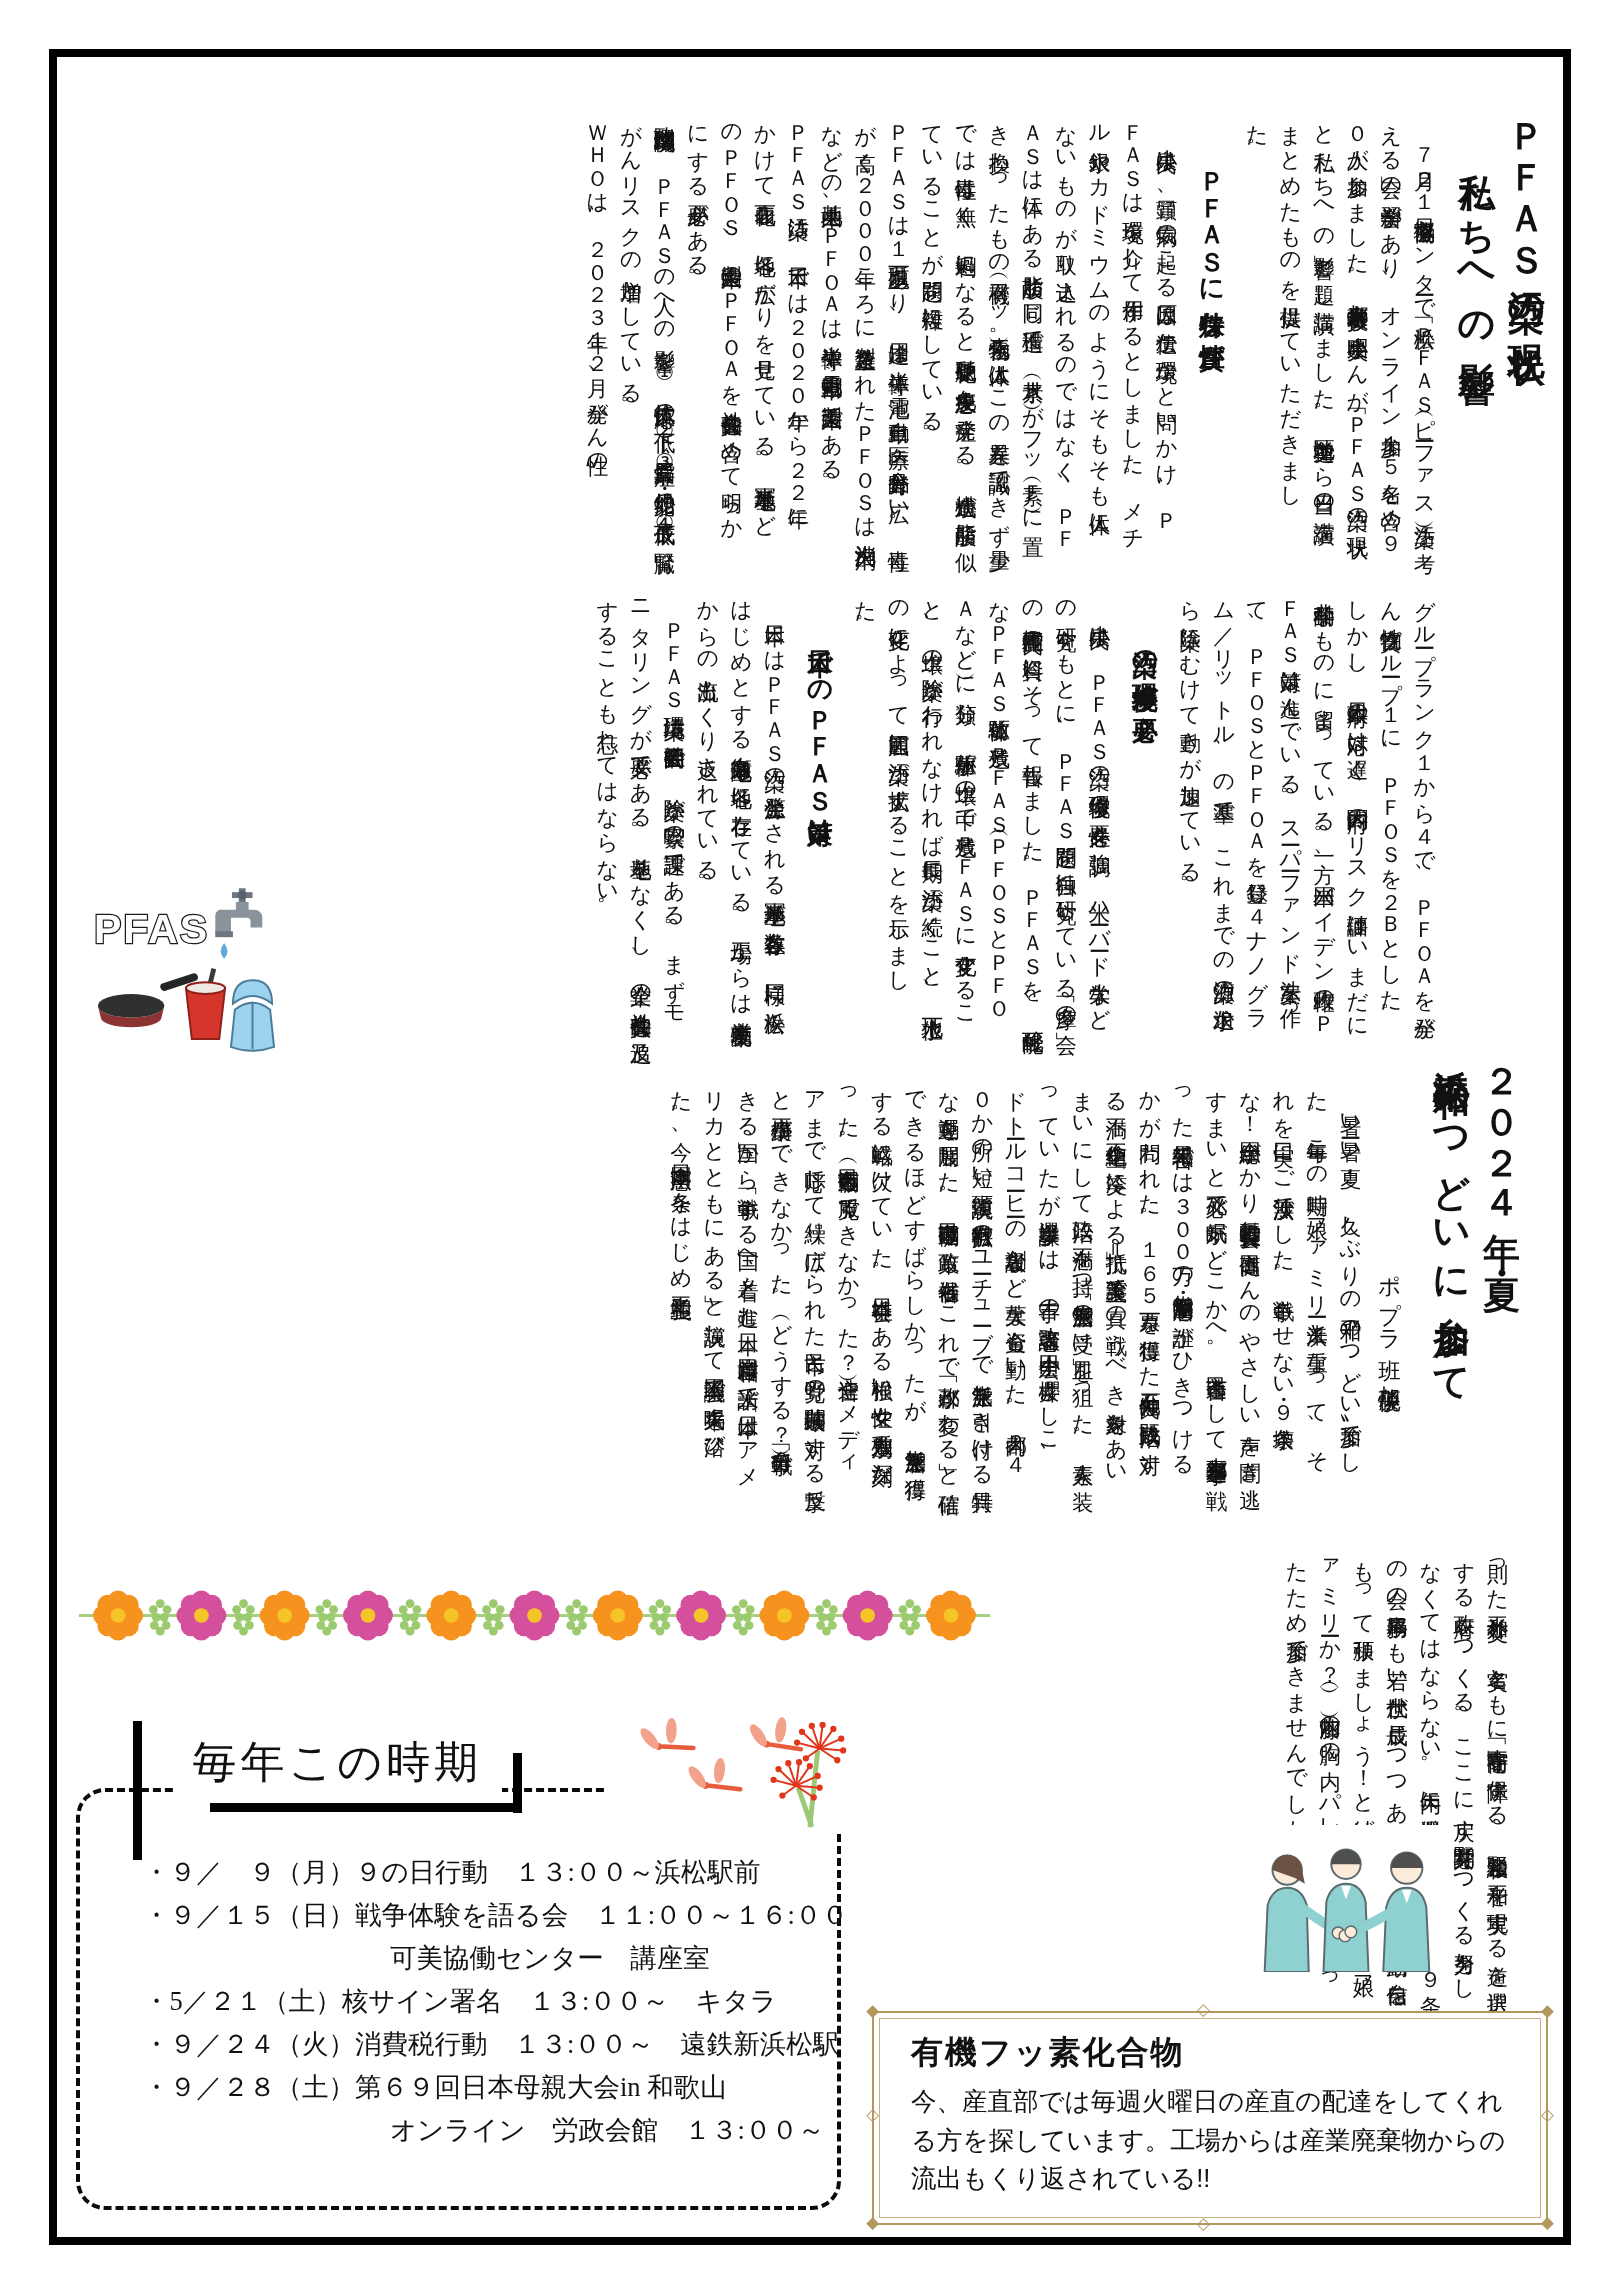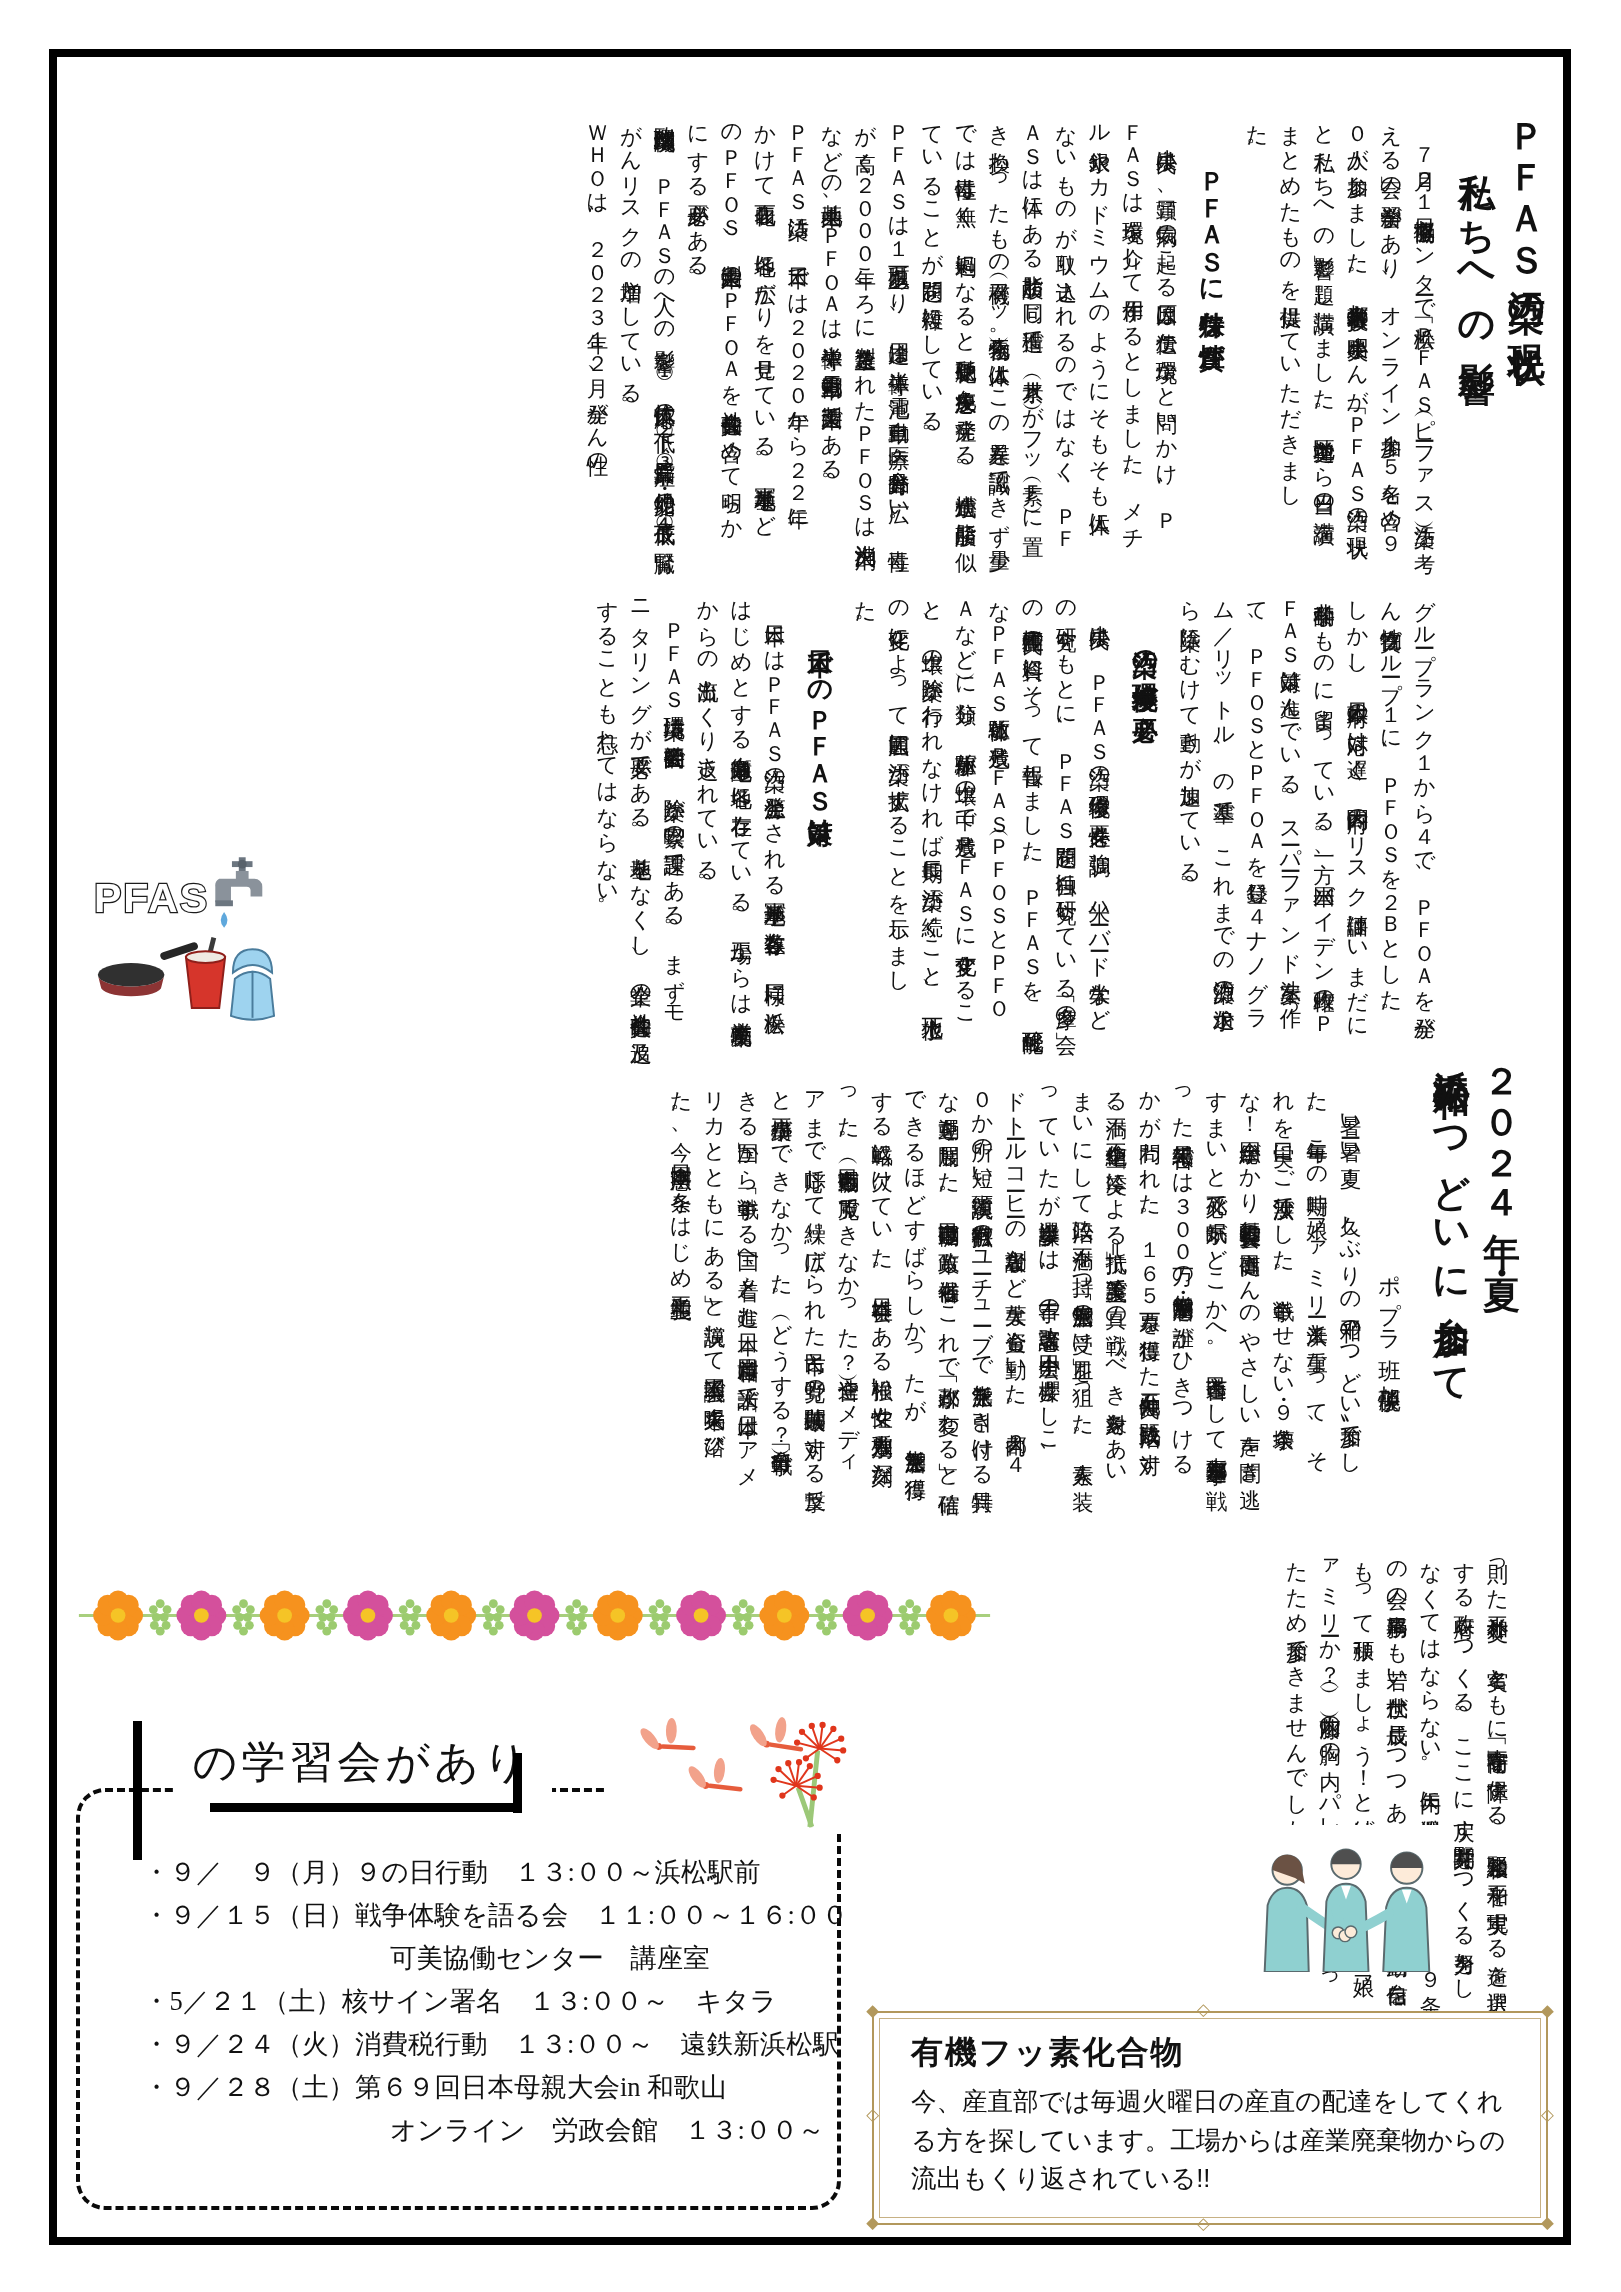--- a/index.html
+++ b/index.html
@@ -59,21 +59,21 @@
 
   <div class="vtext" style="left:83px;top:586px;width:1358px;height:443px">
     <p>グループランク１から４で、ＰＦＯＡを発がん性物質グループ１に、ＰＦＯＳを２Ｂとした。しかし、日本政府の対応は遅く、内閣府のリスク評価はいまだに非科学的なものに留まっている。一方、米国バイデン政権のＰＦＡＳ対策は進んでいる。スーパーファンド法案を作って、ＰＦＯＳとＰＦＯＡを登録し４ナノグラム／リットル、の基準で、これまでの汚染源の追求から除染にむけて動きが加速している。</p>
     <h3 class="vhead">汚染の環境修復が必要</h3>
     <p>　小泉氏は、ＰＦＡＳ汚染の環境修復の必要性を強調し、米ハーバード大学などの研究をもとに、ＰＦＡＳ問題を独自に研究している「多摩の会」の高橋雅江氏の資料にそって報告しました。ＰＦＡＳを、酸化可能なＰＦＡＳ前駆体と残遺ＰＦＡＳ（ＰＦＯＳとＰＦＯＡなど）に分類し、前駆体が土壌の中で残遺ＰＦＡＳに変化すること、土壌の除染が行われなければ長期に汚染が続くこと、地下水位の変化によって広範囲に汚染が拡大することを示しました。</p>
     <h3 class="vhead">日本でのＰＦＡＳ対策は</h3>
     <p>　日本にはＰＦＡＳ汚染の発生源とされる米軍基地が多数存在し、同様に浜松をはじめとする自衛隊基地も各地に存在している。工場からは産業廃棄物からの流出もくり返されている。</p>
     <p>　ＰＦＡＳ環境汚染は社会的要因で、除染が喫緊の課題である。まずモニタリングが必要である。基地をなくし、企業の社会的責任を追及することも忘れてはならない。</p>
   </div>
 
-  <div class="illus" style="left:90px;top:855px;width:186px;height:169px">
+  <div class="illus" style="left:90px;top:886px;width:186px;height:169px">
     <svg width="186" height="169" viewBox="0 0 190 172">
       <text x="4" y="58" font-size="42" font-weight="bold" letter-spacing="2" fill="#fff" stroke="#1c1c1c" stroke-width="2.5" paint-order="stroke">PFAS</text>
       <g>
         <rect x="152" y="2" width="7" height="16" fill="#6c7680"></rect>
         <rect x="145" y="6" width="21" height="6" fill="#6c7680"></rect>
         <circle cx="155.5" cy="9" r="4.5" fill="#59626b"></circle>
         <rect x="149" y="16" width="13" height="10" fill="#8a929b"></rect>
         <path d="M132,24 h36 a8,8 0 0 1 8,8 v10 h-12 v-6 a4,4 0 0 0 -4,-4 h-16 v16 h-16 v-16 a8,8 0 0 1 4,-8 z" fill="#8a929b"></path>
         <rect x="128" y="46" width="18" height="6" fill="#6c7680"></rect>
         <path d="M137,58 q7,9 0,16 q-7,-7 0,-16 z" fill="#5fa8dc"></path>
@@ -248,21 +248,21 @@
       <use href="#dfly" transform="translate(58,36) rotate(-14)"></use>
       <use href="#dfly" transform="translate(106,76) rotate(-10)"></use>
       <use href="#dfly" transform="translate(168,34) rotate(-8)"></use>
       <path d="M216,40 q-4,40 -8,78" stroke="#9cc878" stroke-width="5" fill="none"></path>
       <path d="M196,78 q8,22 14,40" stroke="#9cc878" stroke-width="5" fill="none"></path>
       <use href="#lily" transform="translate(218,38)"></use>
       <use href="#lily" transform="translate(194,76)"></use>
     </svg>
   </div>
   <div class="bar" style="left:133px;top:1721px;width:8.8px;height:139px"></div>
-  <div class="sched-title">の学習会があり</div>
+  <div class="sched-title">毎年この時期</div>
   <div class="bar" style="left:210px;top:1803px;width:312px;height:8.8px"></div>
   <div class="bar" style="left:513px;top:1753px;width:8.8px;height:60px"></div>
 
   <div class="sched-list">
     <div>・９／　９（月）９の日行動　１３:００～浜松駅前</div>
     <div>・９／１５（日）戦争体験を語る会　１１:００～１６:００</div>
     <div class="indent">可美協働センター　講座室</div>
     <div>・5／２１（土）核サイン署名　１３:００～　キタラ</div>
     <div>・９／２４（火）消費税行動　１３:００～　遠鉄新浜松駅</div>
     <div>・９／２８（土）第６９回日本母親大会in 和歌山</div>

